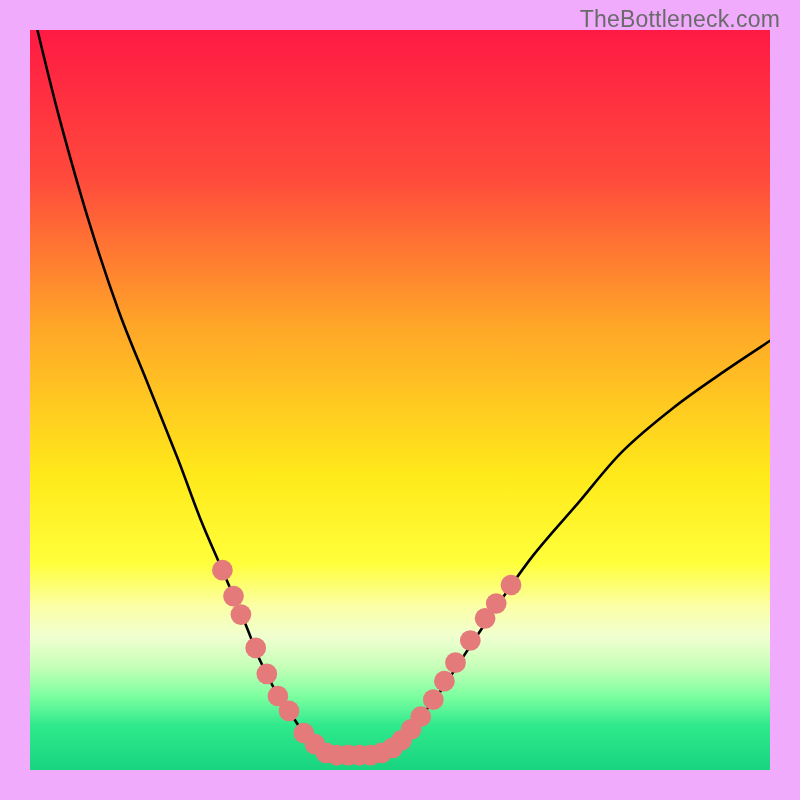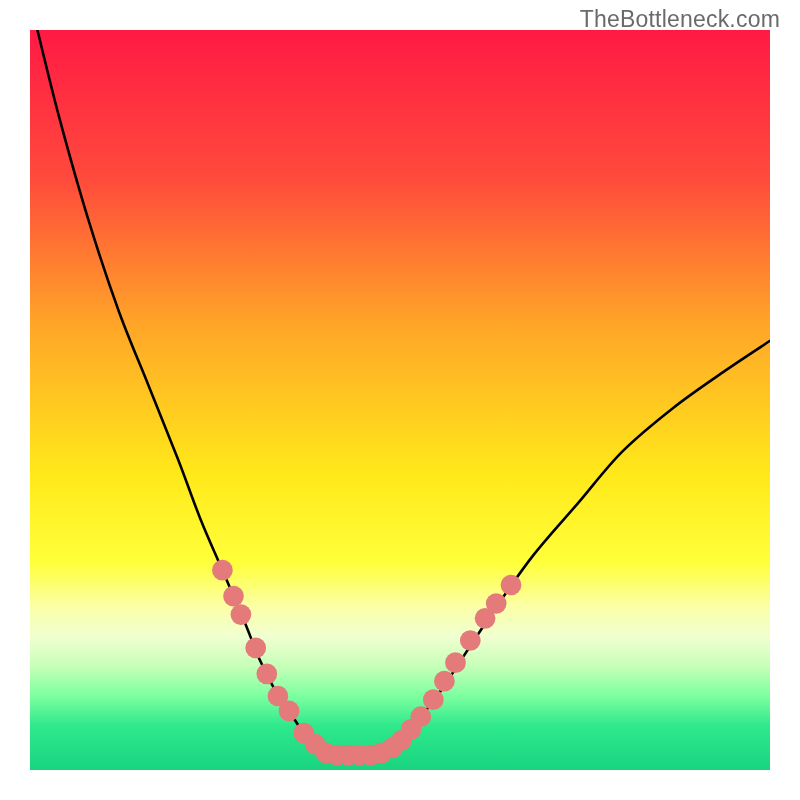--- a/index.html
+++ b/index.html
@@ -10,21 +10,21 @@
     background: #000;
     overflow: hidden;
     font-family: Arial, Helvetica, sans-serif;
   }
   .frame {
     position: absolute;
     top: 0;
     left: 0;
     width: 800px;
     height: 800px;
-    background: #ffffff;
+    background: #f0abfc;
   }
   .plot-area {
     position: absolute;
     top: 30px;
     left: 30px;
     width: 740px;
     height: 740px;
     overflow: hidden;
   }
   .gradient {

